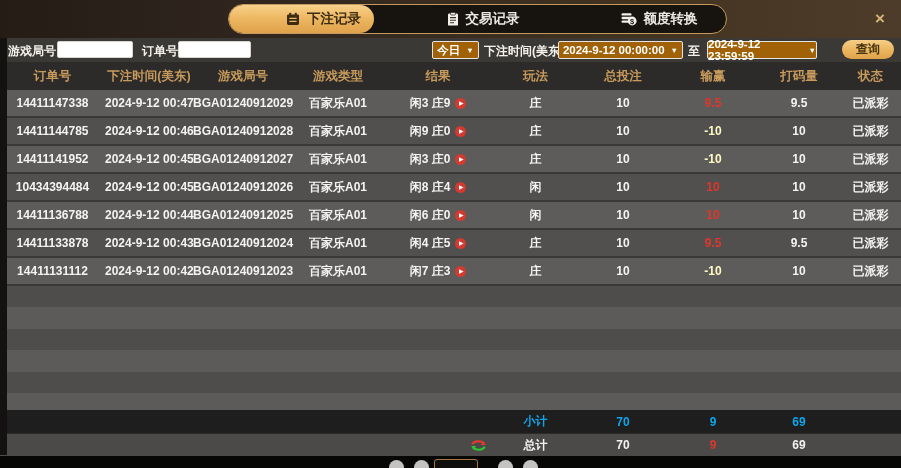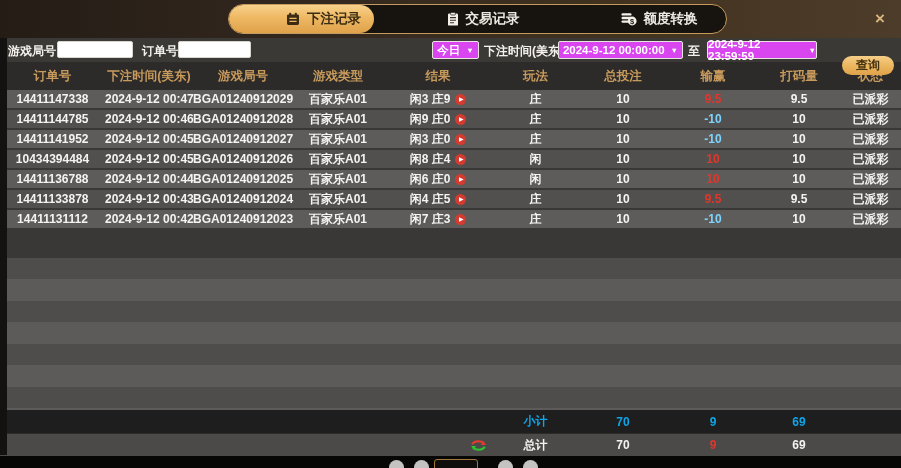--- a/index.html
+++ b/index.html
@@ -35,49 +35,49 @@
   
   .filterbar {
     position:relative; height:24px; flex:0 0 24px; background:#3b3936;
   }
   .filterbar .flabel { position:absolute; top:5px; color:#f5f2ee; font-size:12px; font-weight:600; }
   .filterbar input {
     position:absolute; top:3px; height:17px; border:1px solid #d8d4ce; border-radius:2px;
     background:#fff; font-size:11px; padding:0 4px; outline:none;
   }
   .selbox {
-    position:absolute; top:3px; height:18px; background:#d946ef; border:1px solid #e8e4de;
+    position:absolute; top:3px; height:18px; background:#a16207; border:1px solid #e8e4de;
     border-radius:2px; color:#fff; font-size:11.5px; font-weight:700;
     display:flex; align-items:center; justify-content:center; gap:6px; cursor:pointer;
   }
   .selbox .caret { font-size:7.5px; color:#fff; }
   .query-btn {
-    position:absolute; top:18px; height:19px; border:none; border-radius:10px;
+    position:absolute; top:2px; height:19px; border:none; border-radius:10px;
     background:linear-gradient(180deg,#f6cf88 0%,#ecb760 50%,#dfa24a 100%);
     color:#43320f; font-size:12px; font-weight:700; cursor:pointer; padding:0 14px;
   }
   
   .grid {
     display:grid;
     grid-template-columns:105px 88px 100px 90px 110px 85px 90px 90px 82px 61px;
   }
   .thead { flex:0 0 28px; height:28px; background:#2c2b29; align-items:center; }
   .thead .th { color:#c89a5c; font-size:12.5px; font-weight:700; text-align:center; }
   .tbody { flex:0 0 168px; background:#393836; }
-  .trow { height:20px; align-items:center; border-bottom:2px solid #393836; background:#5d5c5a; }
+  .trow { height:28px; align-items:center; border-bottom:2px solid #393836; background:#5d5c5a; }
   .trow.alt { background:#51504e; }
   .td { color:#f5f3f1; font-size:12px; font-weight:600; text-align:center; white-space:nowrap; }
   .c-result { display:flex; align-items:center; justify-content:center; gap:5px; }
   .play {
     display:inline-flex; width:11px; height:11px; border-radius:50%;
     background:#d33a30; color:#fff; font-size:6px; line-height:11px;
     align-items:center; justify-content:center; cursor:pointer; padding-left:1px;
   }
   .win.pos { color:#e0362c; }
-  .win.neg { color:#7dd3fc; }
+  .win.neg { color:#fef9c3; }
   
   .empty-rows {
     flex:1 1 auto;
     background:repeating-linear-gradient(180deg,#4e4d4b 0 21px,#5c5b59 21px 43px);
   }
   
   .sumrow { height:23px; flex:0 0 23px; align-items:center; }
   .sumrow.subtotal { background:#1e1e1e; }
   .sumrow.subtotal .td { color:#0ea5e9; }
   .sumrow.total { background:#4b4a48; border-top:1px solid #2c2b29; }

